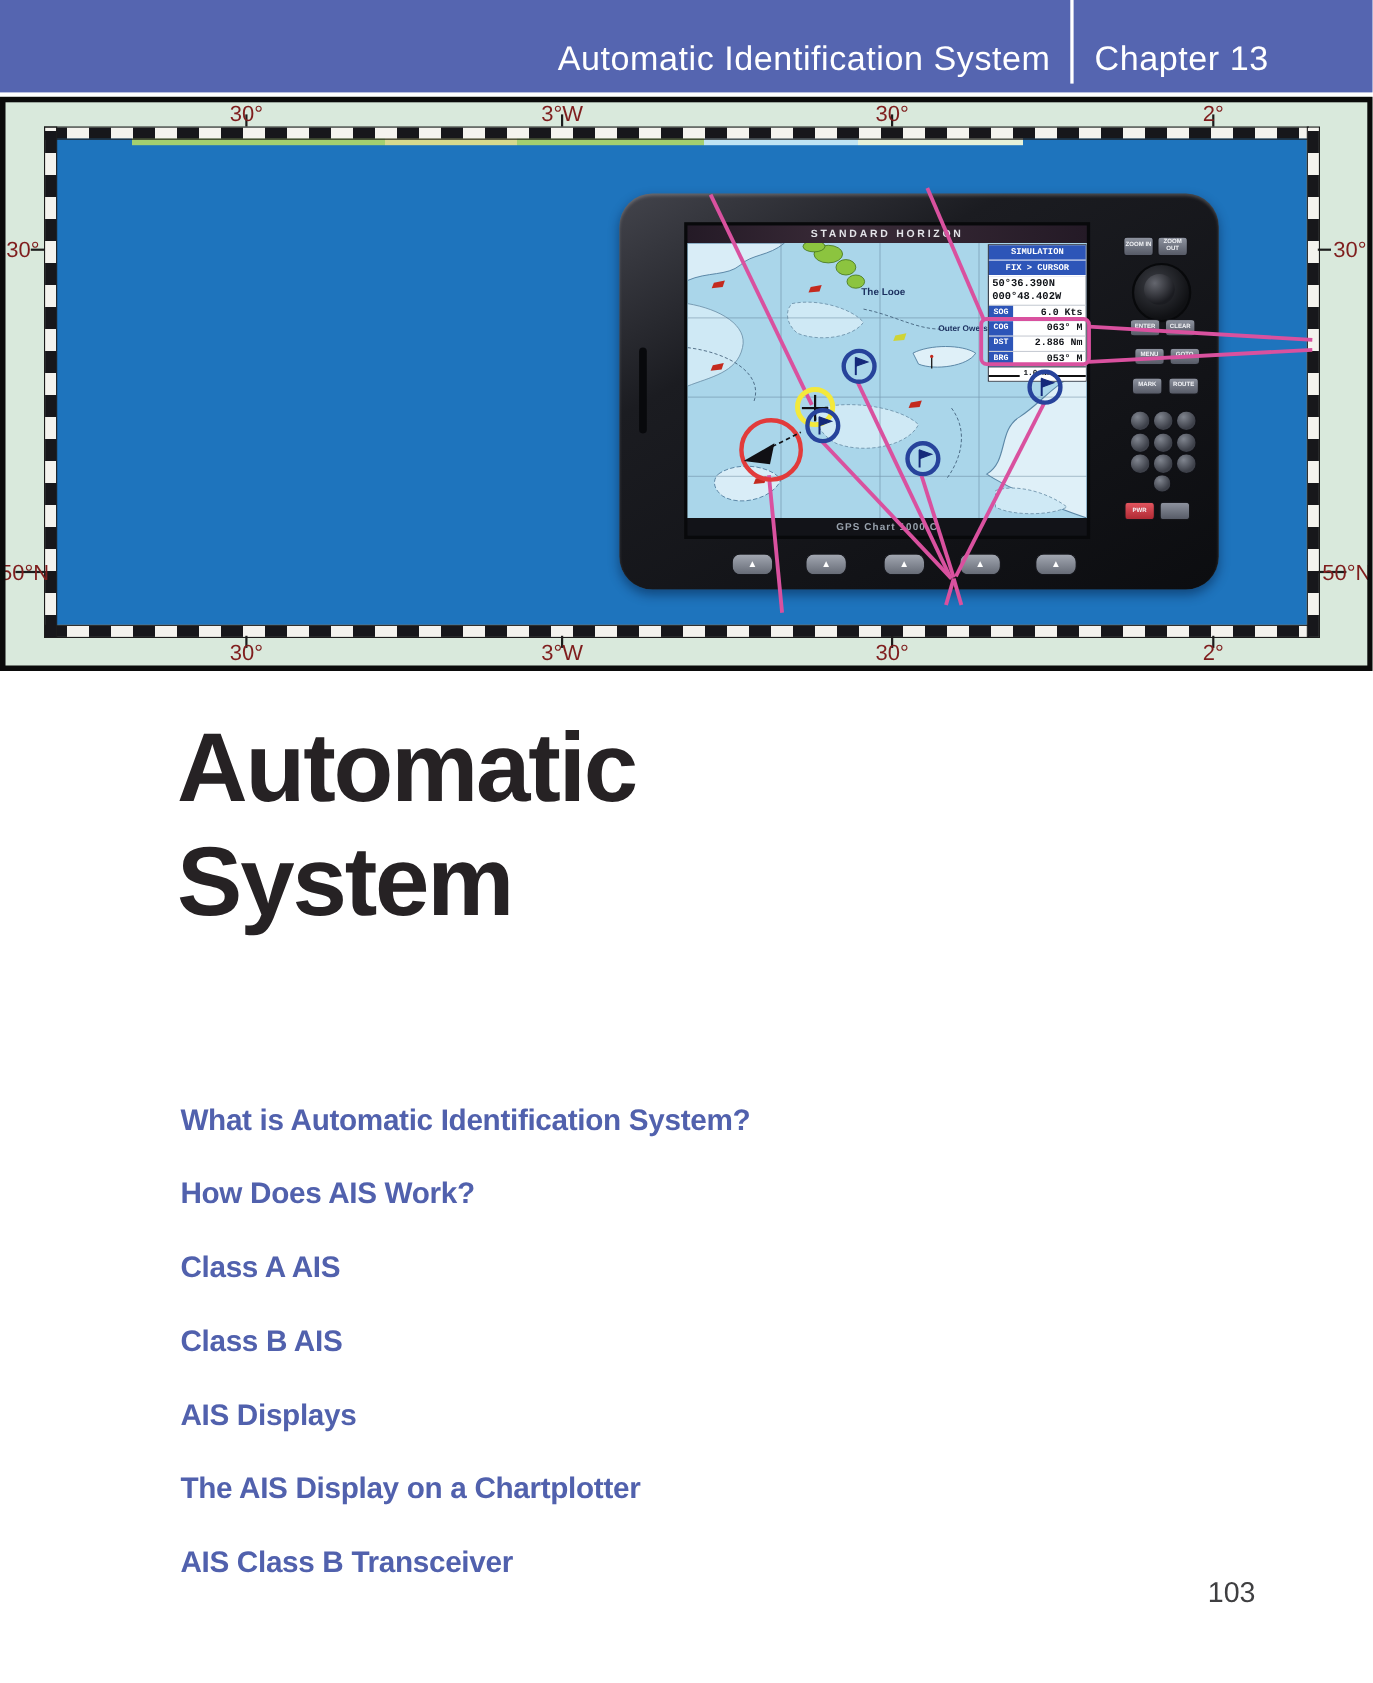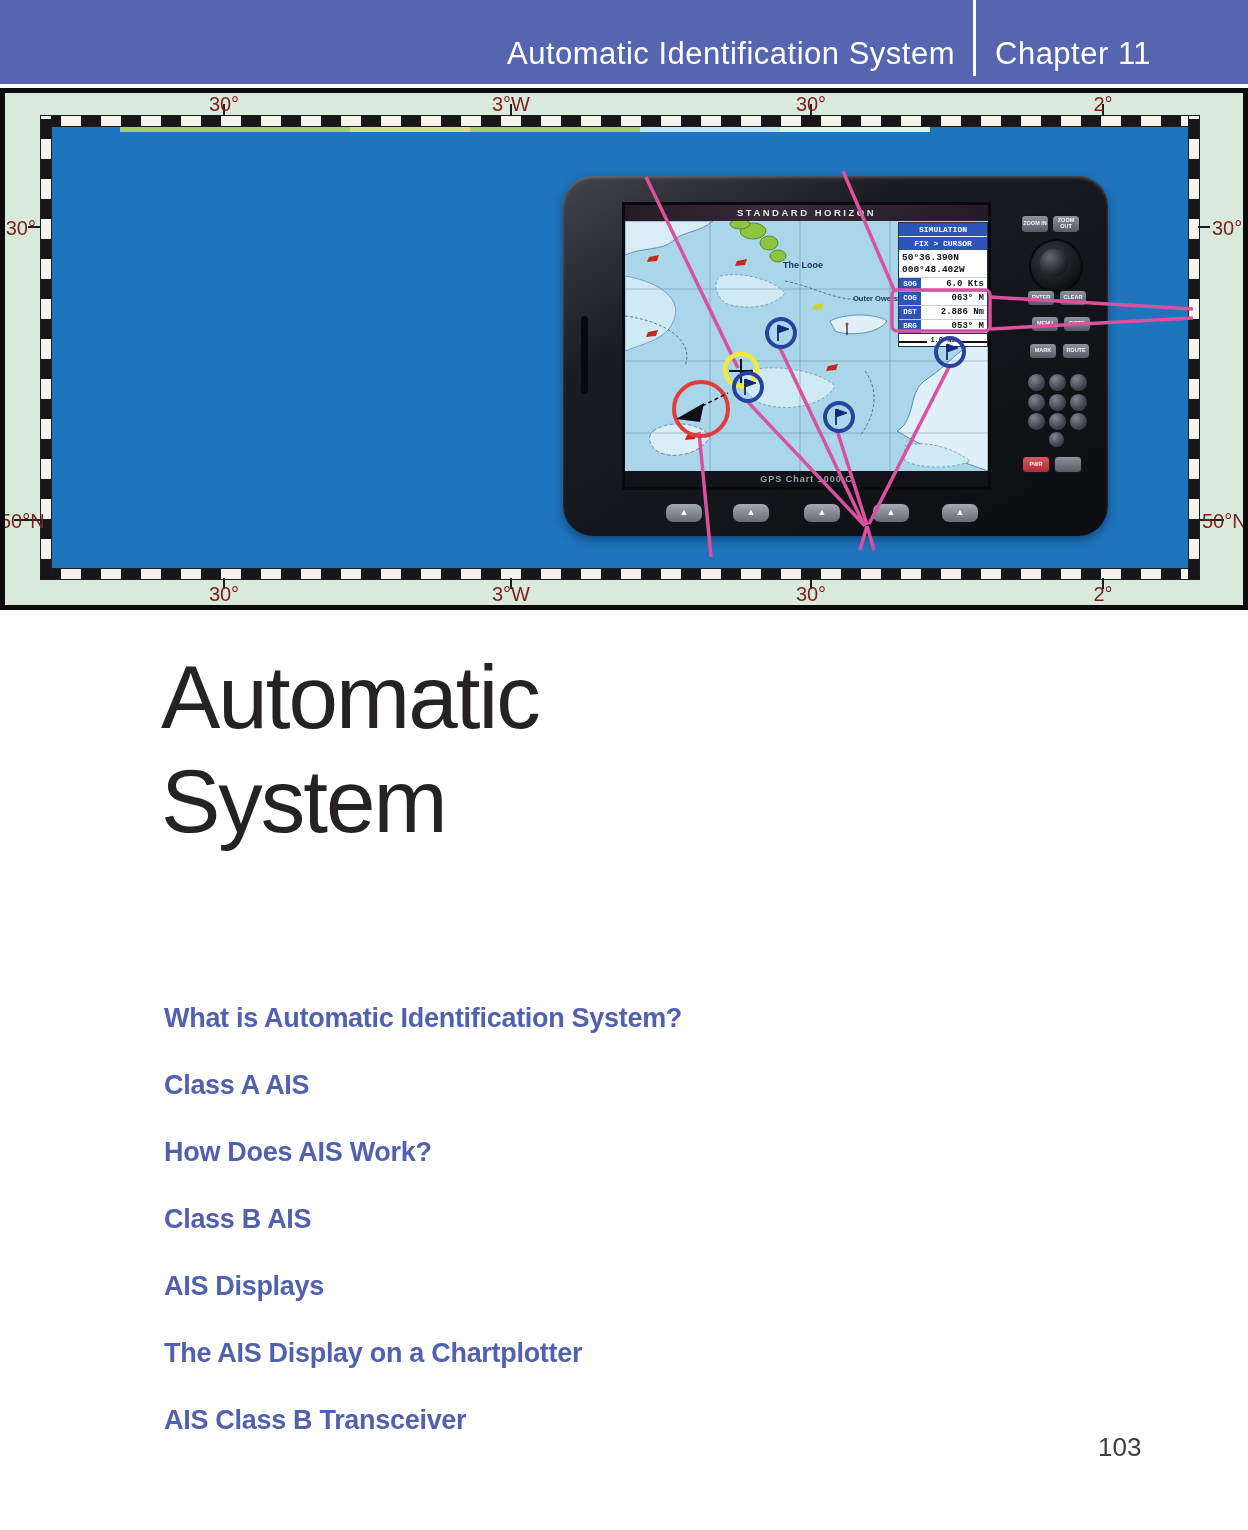--- a/index.html
+++ b/index.html
@@ -61,35 +61,35 @@
             background:radial-gradient(circle at 40% 35%,#3c3e45,#101114 70%);border:2px solid #08090b;}
   .joystick .knob{position:absolute;left:9px;top:8px;width:28px;height:28px;border-radius:50%;
             background:radial-gradient(circle at 35% 30%,#64666e,#1b1c21 70%);}
   .softkey{position:absolute;top:327px;width:36px;height:18px;border-radius:8px;
            background:linear-gradient(#a3a8b2,#666b76);border:1px solid #15161b;
            color:#fff;font-size:9px;text-align:center;line-height:17px;}
 
   .overlay{position:absolute;left:0;top:0;width:1248px;height:522px;z-index:30;pointer-events:none;}
 
   
-  .doc-title{position:absolute;left:161px;top:645px;color:#262224;font-weight:normal;
+  .doc-title{position:absolute;left:161px;top:645px;color:#262224;font-weight:bold;
              font-size:89px;line-height:1.17;letter-spacing:-2px;margin:0;}
   .toc{position:absolute;left:164px;top:1003px;}
   .toc-item{color:#5161ad;font-size:27px;font-weight:bold;margin-bottom:36px;letter-spacing:-.3px;}
   .page-num{position:absolute;left:1098px;top:1432px;color:#3f3f41;font-size:26px;}
 </style>
 </head>
 <body>
 
 <div class="page">
 
   <div class="chapter-header">
     <span class="h-title">Automatic Identification System</span>
     <span class="h-sep"></span>
-    <span class="h-chapter">Chapter 11</span>
+    <span class="h-chapter">Chapter 13</span>
   </div>
 
   <div class="figure">
     <div class="sea"></div>
 
     <div class="coast-strip abs" style="left:120px;width:230px;background:#a3cf70;"></div>
     <div class="coast-strip abs" style="left:350px;width:120px;background:#d6d98e;"></div>
     <div class="coast-strip abs" style="left:470px;width:170px;background:#a3cf70;"></div>
     <div class="coast-strip abs" style="left:640px;width:140px;background:#bfe4f4;"></div>
     <div class="coast-strip abs" style="left:780px;width:150px;background:#e6f2d9;"></div>
@@ -297,22 +297,22 @@
     <div class="figure-border"></div>
   </div>
 
   <h1 class="doc-title">
     <div>Automatic</div>
     <div>System</div>
   </h1>
 
   <div class="toc">
     <div class="toc-item">What is Automatic Identification System?</div>
+    <div class="toc-item">How Does AIS Work?</div>
     <div class="toc-item">Class A AIS</div>
-    <div class="toc-item">How Does AIS Work?</div>
     <div class="toc-item">Class B AIS</div>
     <div class="toc-item">AIS Displays</div>
     <div class="toc-item">The AIS Display on a Chartplotter</div>
     <div class="toc-item">AIS Class B Transceiver</div>
   </div>
 
   <div class="page-num">103</div>
 </div>
 
 </body></html>

